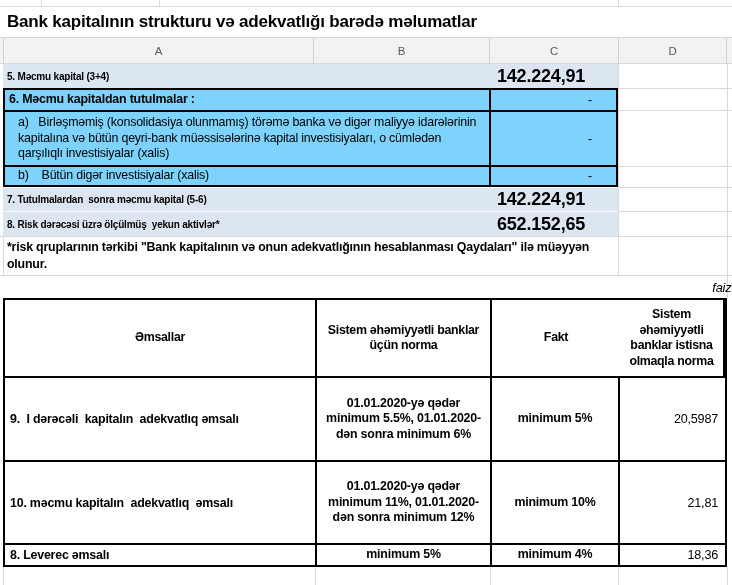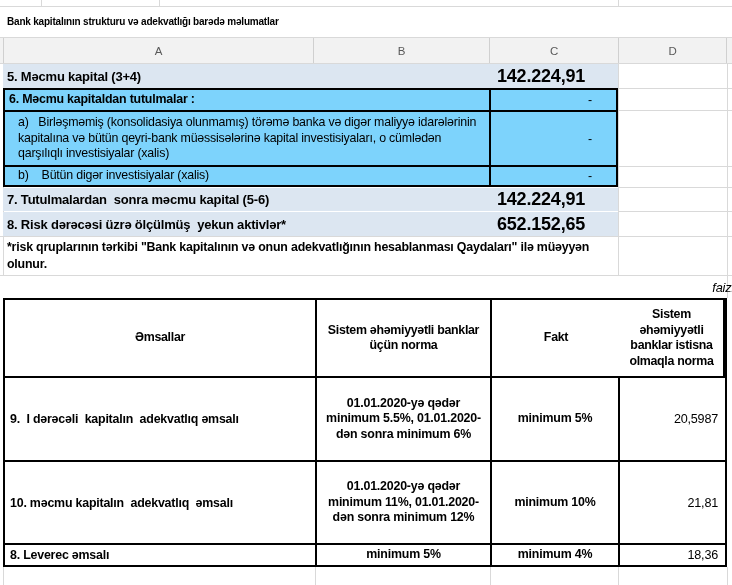--- a/index.html
+++ b/index.html
@@ -6,36 +6,36 @@
   .sheet{
     position:relative;width:732px;height:585px;background:#ffffff;overflow:hidden;
     font-family:"Liberation Sans","DejaVu Sans",sans-serif;
     color:#000;letter-spacing:-0.2px;
   }
   .gl{position:absolute;background:#d9d9d9;}
   .glv{width:1px;}
   .glh{height:1px;}
   .title{
     position:absolute;left:7px;top:7px;width:720px;height:29px;
-    display:flex;align-items:center;font-weight:bold;font-size:10px;
+    display:flex;align-items:center;font-weight:bold;font-size:17px;
   }
   .colheaders{
     position:absolute;left:0;top:38px;width:732px;height:25px;background:#f2f2f2;
     display:flex;
   }
   .ch{
     position:absolute;top:0;height:25px;display:flex;align-items:center;justify-content:center;
     color:#595959;font-size:11.5px;border-left:1px solid #d0d0d0;box-sizing:border-box;
   }
   .bluerow{
     position:absolute;left:3px;width:615px;background:#dce6f1;
     display:flex;align-items:center;
   }
   .bluerow .lbl{
-    font-weight:bold;font-size:13px;padding-left:4px;white-space:pre-wrap;flex:1;
+    font-weight:bold;font-size:10px;padding-left:4px;white-space:pre-wrap;flex:1;
   }
   .bluerow .val{
     position:absolute;left:494px;font-weight:bold;font-size:18px;
   }
   .box{
     position:absolute;left:3px;top:88px;width:615px;height:99px;
     border:2px solid #000;box-sizing:border-box;background:#7dd3fc;
     display:flex;flex-direction:column;
   }
   .boxrow{display:flex;box-sizing:border-box;}

